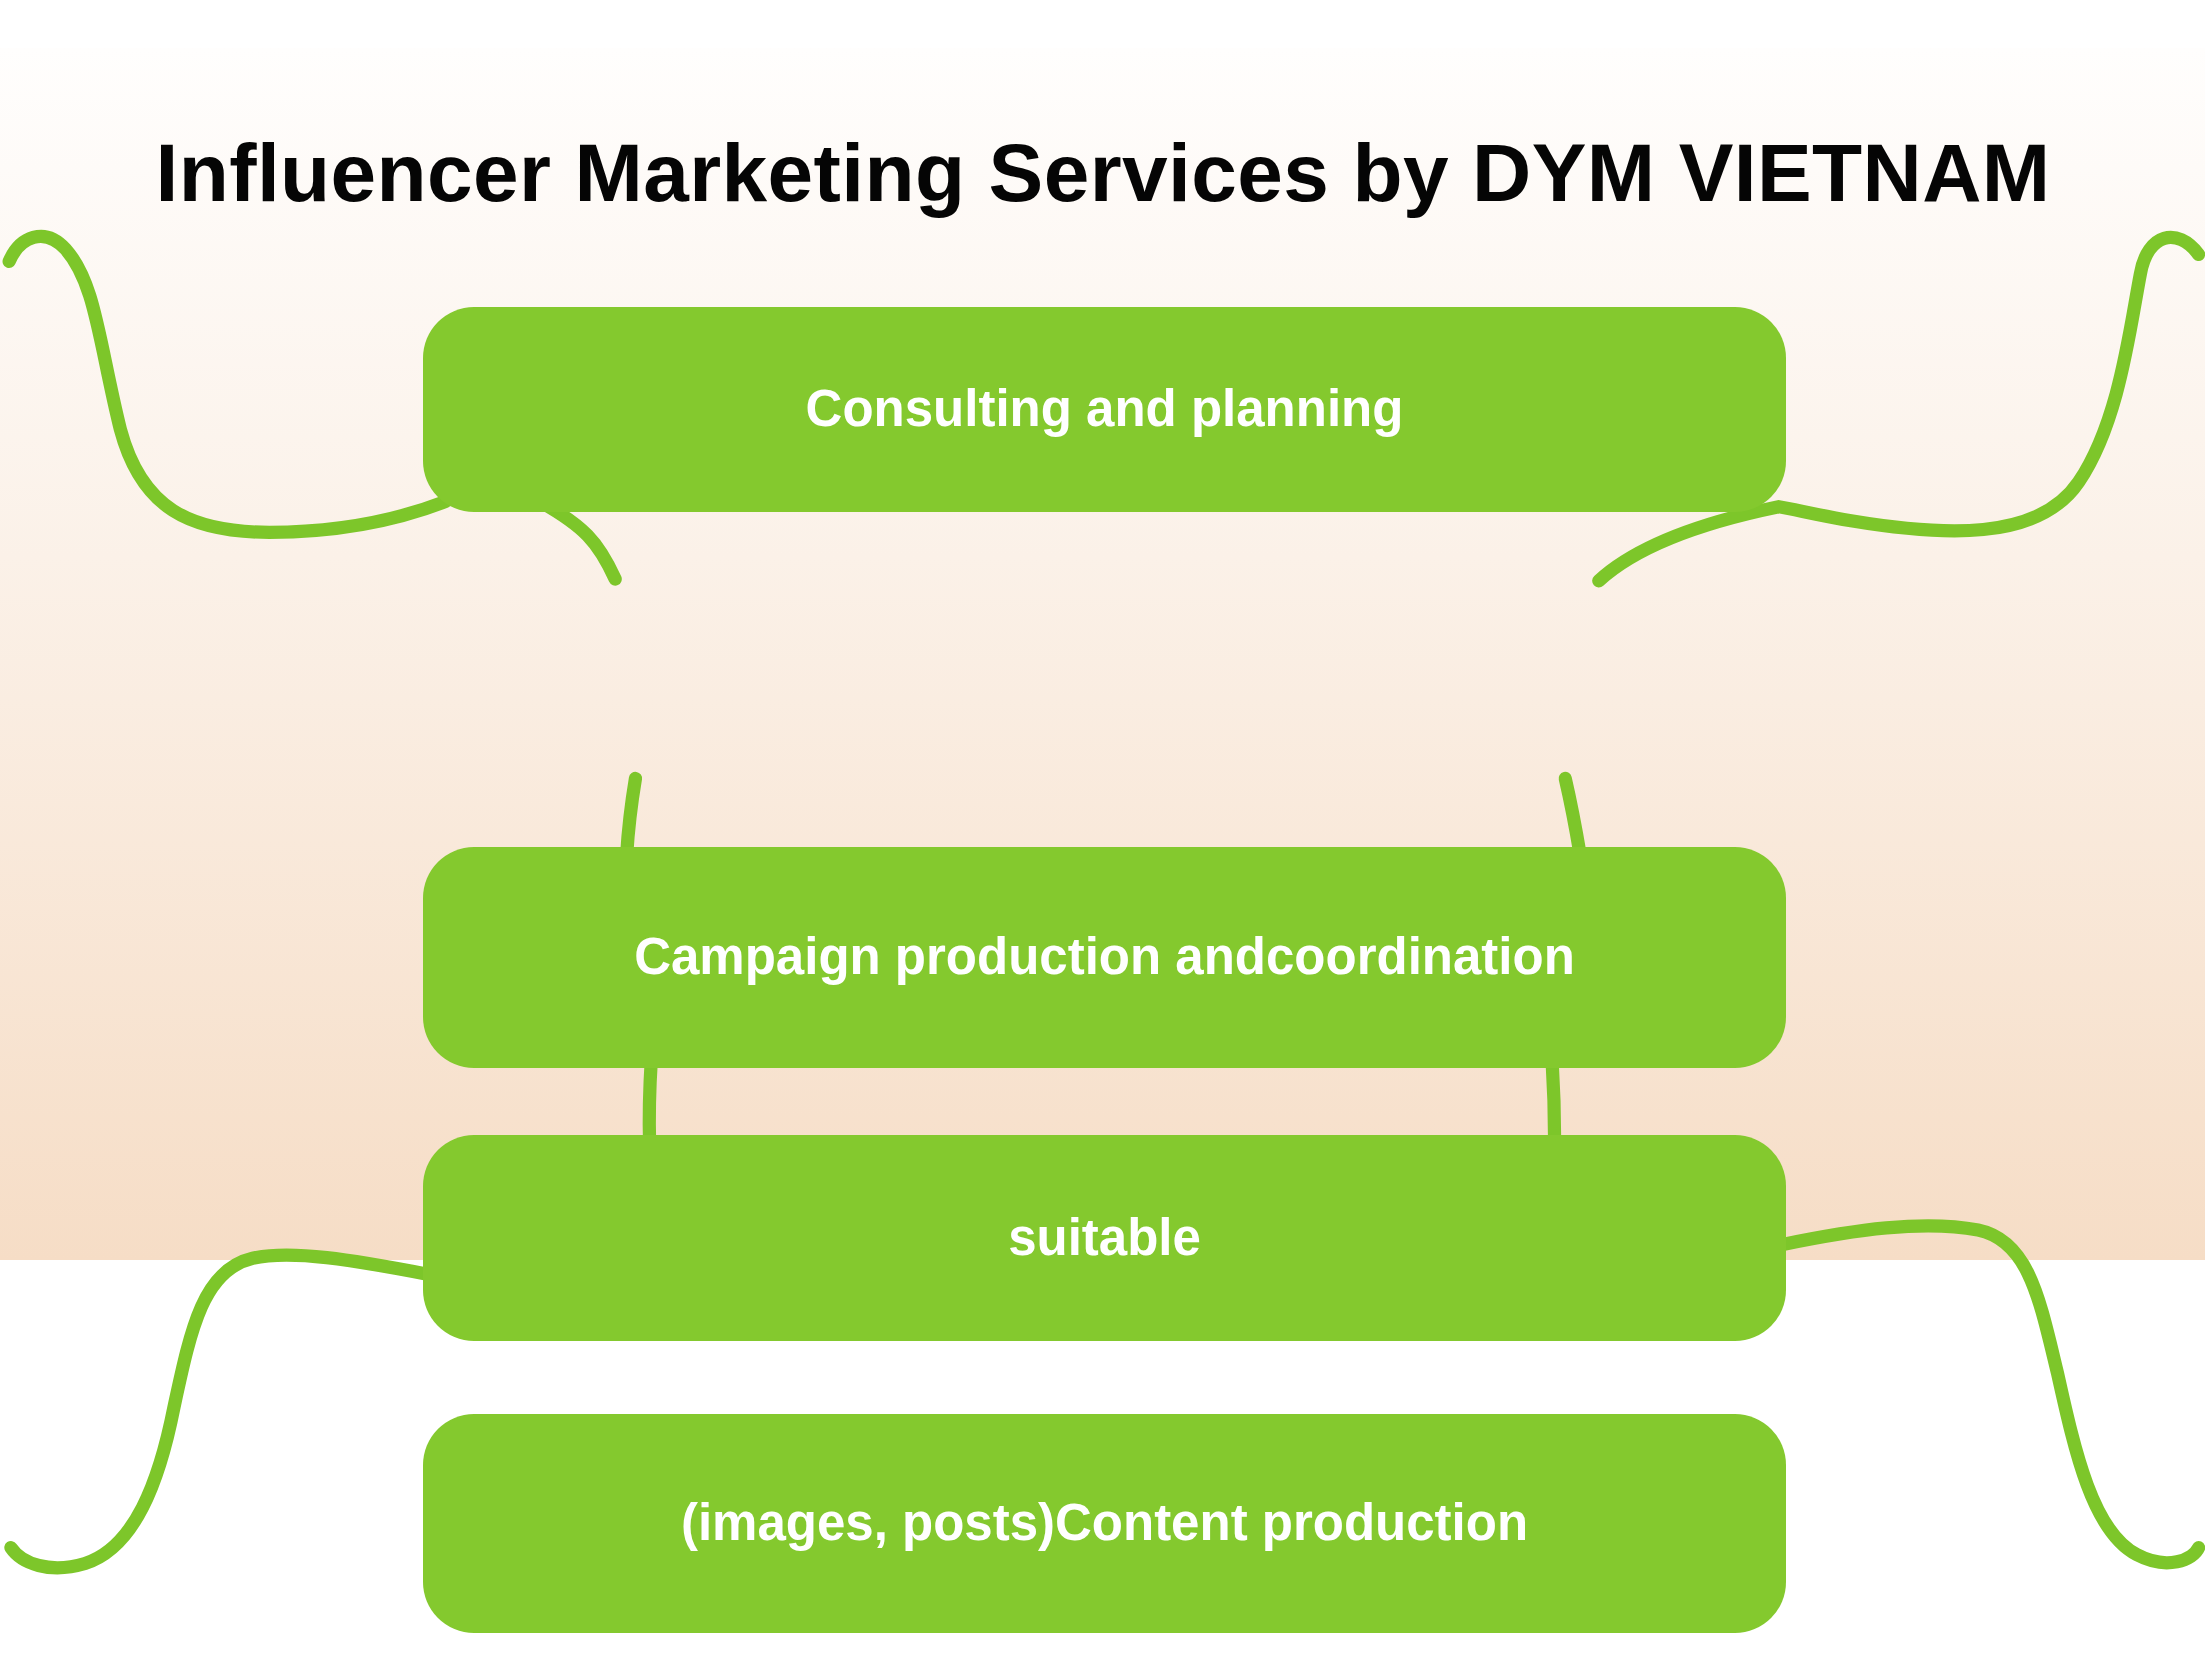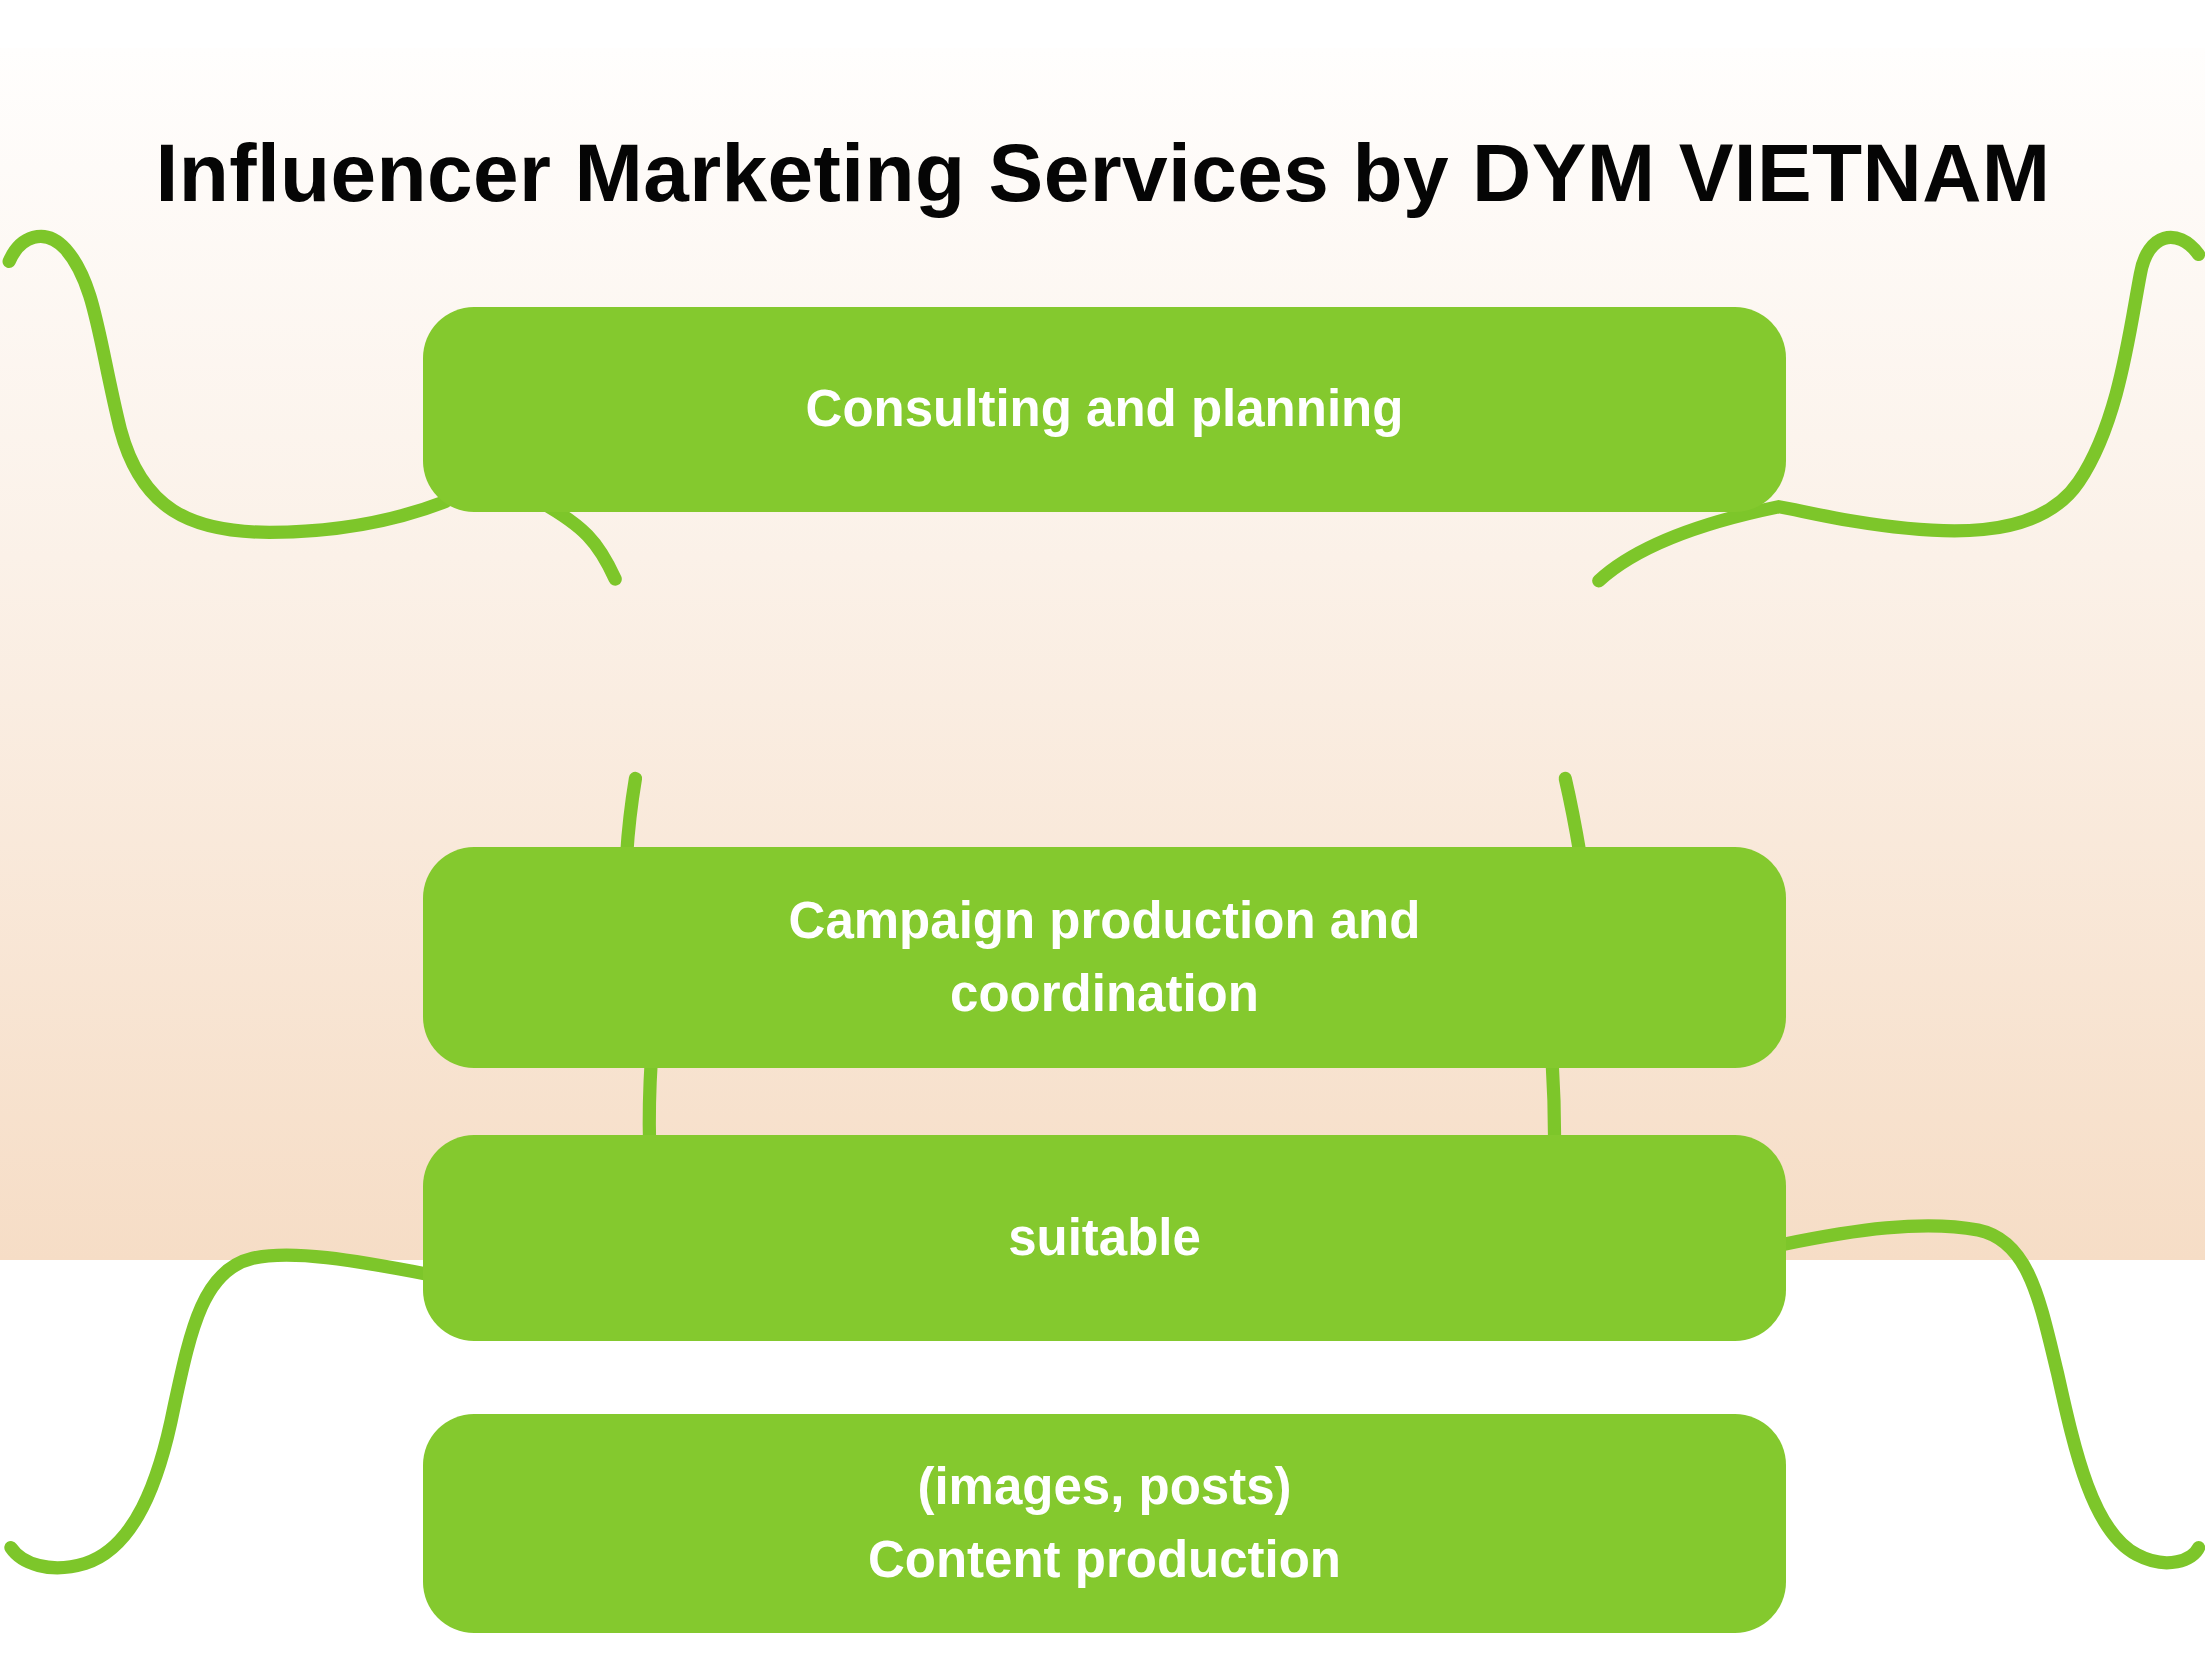--- a/index.html
+++ b/index.html
@@ -46,21 +46,20 @@
     stroke-linecap: round;
   }
   .service-box {
     position: absolute;
     left: 423px;
     width: 1363px;
     border-radius: 51px;
     background: var(--box-green);
     color: var(--box-text-color);
     display: flex;
-    flex-direction: column;
     justify-content: center;
     align-items: center;
     text-align: center;
     font-size: 51px;
     font-weight: bold;
     line-height: 1.42;
   }
 </style>
 </head>
 <body>

